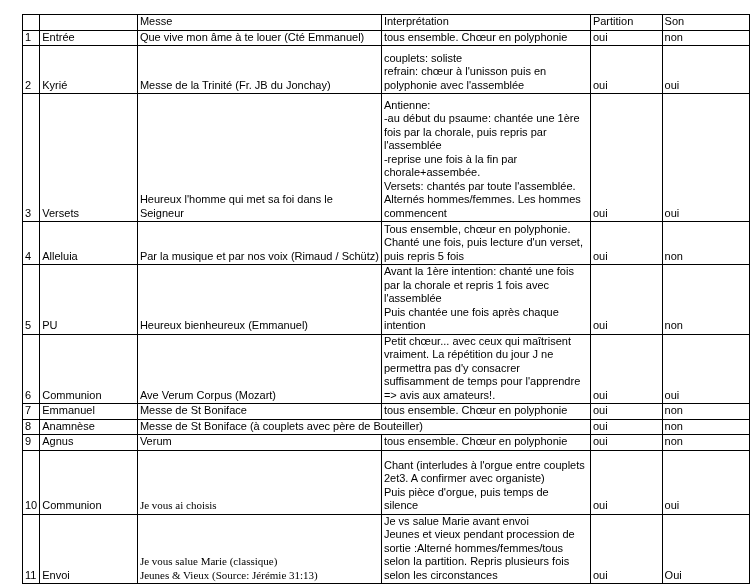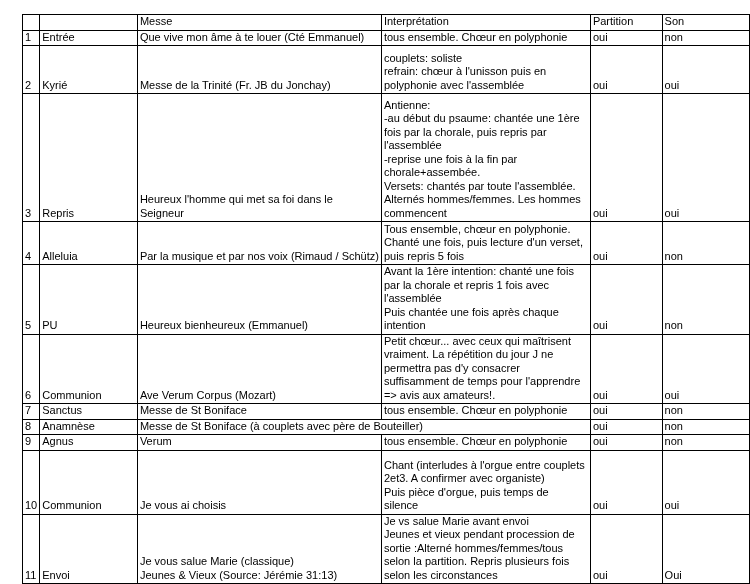--- a/index.html
+++ b/index.html
@@ -26,21 +26,21 @@
   table.mass-table td {
     border: 1px solid #000000;
     vertical-align: bottom;
     padding: 0 2px 1px 2px;
     white-space: pre;      
     overflow: hidden;
     text-align: left;
   }
   td.num { text-align: right; padding-left: 0; padding-right: 2px; }
   td.noborder { border: none; }
-  td.padline { padding-bottom: 14px; }  
+  td.padline { padding-bottom: 14px; font-family: Liberation Serif, serif; }  
   tr.stub td { border: none; height: 3px; line-height: 0; padding: 0; }
   tr.stub td.s0 { border-left: 1px solid #000; border-right: 1px solid #000; }
   tr.stub td.s1 { border-right: 1px solid #000; }
 </style>
 </head>
 <body>
 
 <div class="sheet">
   <table class="mass-table">
     <colgroup>
@@ -77,21 +77,21 @@
       <td>Messe de la Trinité (Fr. JB du Jonchay)</td>
       <td>couplets: soliste
 refrain: chœur à l'unisson puis en
 polyphonie avec l'assemblée</td>
       <td>oui</td>
       <td>oui</td>
     </tr>
 
     <tr style="height:128px">
       <td class="num">3</td>
-      <td>Repris</td>
+      <td>Versets</td>
       <td>Heureux l'homme qui met sa foi dans le
 Seigneur</td>
       <td>Antienne:
 -au début du psaume: chantée une 1ère
 fois par la chorale, puis repris par
 l'assemblée
 -reprise une fois à la fin par
 chorale+assembée.
 Versets: chantés par toute l'assemblée.
 Alternés hommes/femmes. Les hommes
@@ -132,21 +132,21 @@
 vraiment. La répétition du jour J ne
 permettra pas d'y consacrer
 suffisamment de temps pour l'apprendre
 =&gt; avis aux amateurs!.</td>
       <td>oui</td>
       <td>oui</td>
     </tr>
 
     <tr style="height:14px">
       <td class="num">7</td>
-      <td>Sanctus</td>
+      <td>Emmanuel</td>
       <td>Messe de St Boniface</td>
       <td>tous ensemble. Chœur en polyphonie</td>
       <td>oui</td>
       <td>non</td>
     </tr>
 
     <tr style="height:14px">
       <td class="num">8</td>
       <td>Anamnèse</td>
       <td colspan="2">Messe de St Boniface (à couplets avec père de Bouteiller)</td>

